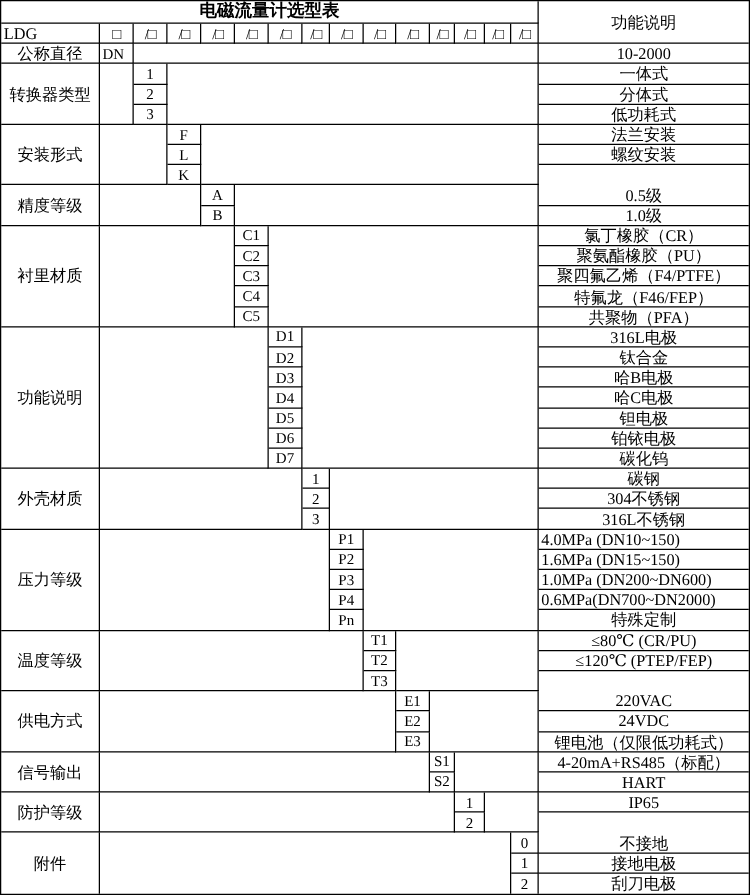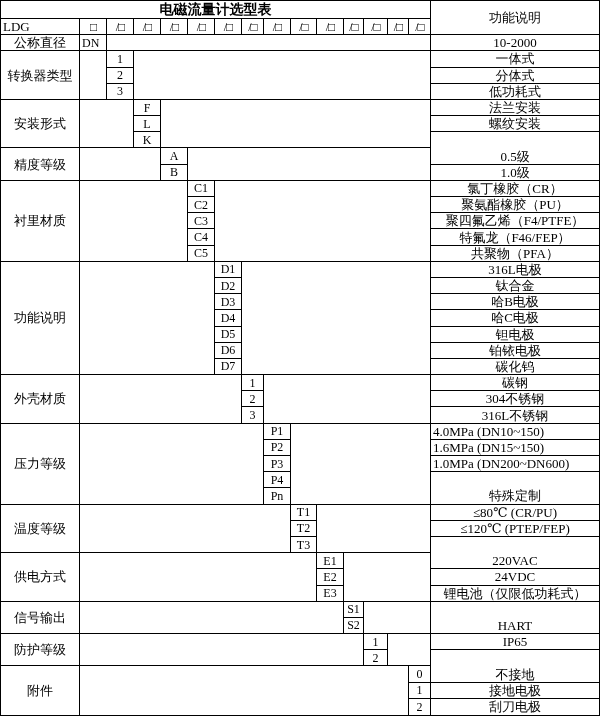--- a/index.html
+++ b/index.html
@@ -131,20 +131,21 @@
   <div class="c" style="grid-area:27/2/32/9"></div>
   <div class="c code" style="grid-area:27/9/28/10">P1</div>
   <div class="c code" style="grid-area:28/9/29/10">P2</div>
   <div class="c code" style="grid-area:29/9/30/10">P3</div>
   <div class="c code" style="grid-area:30/9/31/10">P4</div>
   <div class="c code" style="grid-area:31/9/32/10">Pn</div>
   <div class="c" style="grid-area:27/10/32/16"></div>
   <div class="c noR al" style="grid-area:27/16/28/17">4.0MPa (DN10~150)</div>
   <div class="c noR al" style="grid-area:28/16/29/17">1.6MPa (DN15~150)</div>
   <div class="c noR al" style="grid-area:29/16/30/17">1.0MPa (DN200~DN600)</div>
+  <div class="c noR al" style="grid-area:30/16/31/17">0.6MPa(DN700~DN2000)</div>
   <div class="c noR" style="grid-area:31/16/32/17">特殊定制</div>
 
   <div class="c" style="grid-area:32/1/35/2">温度等级</div>
   <div class="c" style="grid-area:32/2/35/10"></div>
   <div class="c code" style="grid-area:32/10/33/11">T1</div>
   <div class="c code" style="grid-area:33/10/34/11">T2</div>
   <div class="c code" style="grid-area:34/10/35/11">T3</div>
   <div class="c" style="grid-area:32/11/35/16"></div>
   <div class="c noR" style="grid-area:32/16/33/17">≤80℃ (CR/PU)</div>
   <div class="c noR" style="grid-area:33/16/34/17">≤120℃ (PTEP/FEP)</div>
@@ -157,20 +158,21 @@
   <div class="c" style="grid-area:35/12/38/16"></div>
   <div class="c noR" style="grid-area:35/16/36/17">220VAC</div>
   <div class="c noR" style="grid-area:36/16/37/17">24VDC</div>
   <div class="c noR" style="grid-area:37/16/38/17">锂电池（仅限低功耗式）</div>
 
   <div class="c" style="grid-area:38/1/40/2">信号输出</div>
   <div class="c" style="grid-area:38/2/40/12"></div>
   <div class="c code" style="grid-area:38/12/39/13">S1</div>
   <div class="c code" style="grid-area:39/12/40/13">S2</div>
   <div class="c" style="grid-area:38/13/40/16"></div>
+  <div class="c noR" style="grid-area:38/16/39/17">4-20mA+RS485（标配）</div>
   <div class="c" style="grid-area:40/1/42/2">防护等级</div>
 
   <div class="c noR" style="grid-area:39/16/40/17">HART</div>
   <div class="c" style="grid-area:40/2/42/13"></div>
   <div class="c code" style="grid-area:40/13/41/14">1</div>
   <div class="c code" style="grid-area:41/13/42/14">2</div>
   <div class="c" style="grid-area:40/14/42/16"></div>
   <div class="c noR" style="grid-area:40/16/41/17">IP65</div>
 
   <div class="c noB" style="grid-area:42/1/45/2">附件</div>

